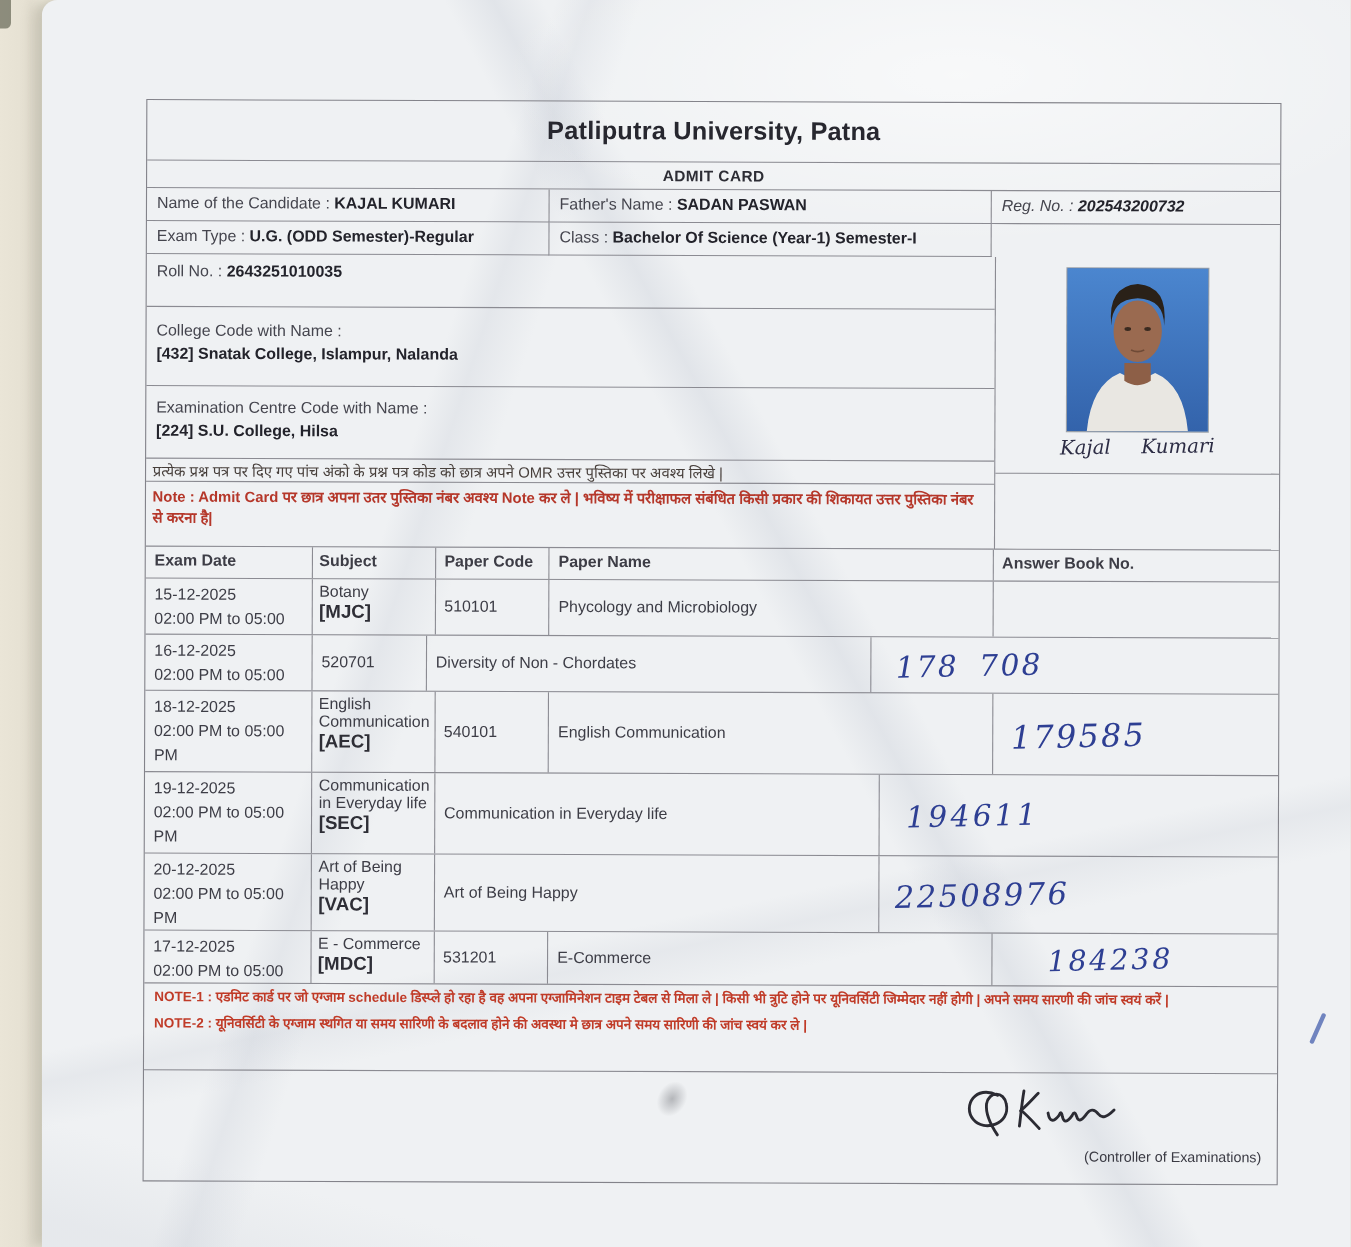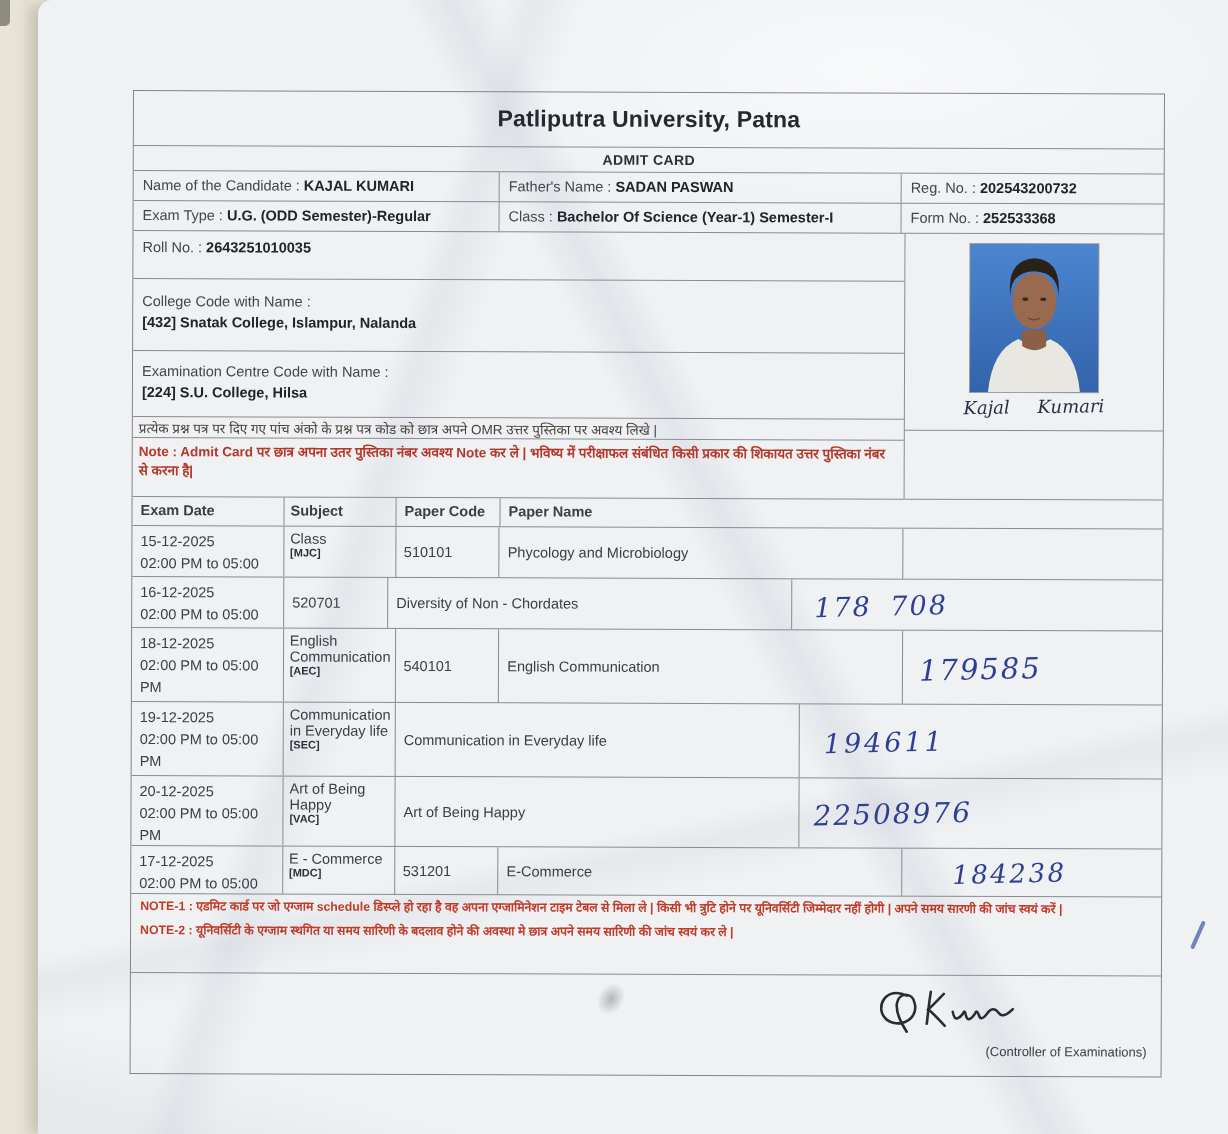--- a/index.html
+++ b/index.html
@@ -33,21 +33,21 @@
   .doc *, .doc{box-sizing:border-box;}
   
   .title-row{height:55px;border-bottom:1px solid #8b8b92;text-align:center;}
   .title-row h1{margin:0;padding-top:13px;font-size:23px;letter-spacing:.2px;color:#27272f;}
   .admit-row{height:25px;line-height:24px;border-bottom:1px solid #8b8b92;
     text-align:center;font-weight:700;font-size:14px;color:#2d2d35;letter-spacing:.4px;}
   
   .info-grid{display:grid;grid-template-columns:366px 402px 262px;grid-auto-rows:30px;}
   .info-grid .cell{border-bottom:1px solid #8b8b92;border-right:1px solid #8b8b92;
     padding:6px 8px 0 9px;font-size:14.5px;white-space:nowrap;overflow:hidden;}
-  .info-grid .cell:nth-child(3n){border-right:none;}
+  .info-grid .cell:nth-child(3n){border-right:none;font-style:italic;}
   .lbl{color:#45454e;}
   .val{font-weight:700;color:#23232b;}
   
   .mid{display:flex;height:266px;}
   .mid-left{width:772px;border-right:1px solid #8b8b92;}
   .mid-right{flex:1;display:flex;flex-direction:column;}
   .r-roll{height:48px;border-bottom:1px solid #8b8b92;padding:8px 9px 0;font-size:14.5px;}
   .r-college{height:72px;border-bottom:1px solid #8b8b92;padding:12px 9px 0;font-size:14.5px;line-height:21px;}
   .r-centre{height:66px;border-bottom:1px solid #8b8b92;padding:10px 9px 0;font-size:14.5px;line-height:21px;}
   .r-bnote{height:21px;border-bottom:1px solid #8b8b92;padding:2px 6px 0;
@@ -68,21 +68,21 @@
   .tc:last-child{border-right:none;}
   .c-date{width:152px;}
   .c-sub{width:112px;padding-left:6px;padding-right:4px;}
   .c-code{width:104px;}
   .c-name{width:404px;}
   .c-ans{width:260px;}
   .thead{height:29px;font-weight:700;color:#33333c;}
   .thead .tc{padding-top:5px;font-size:14.5px;}
   .h51{height:51px;} .h74{height:74px;} .h70{height:70px;} .h48{height:48px;}
   .dl{line-height:22px;}
-  .tag{font-weight:700;font-size:11px;color:#2e2e36;}
+  .tag{font-weight:700;font-size:17px;color:#2e2e36;}
   .midv{display:flex;align-items:center;height:100%;}
   .hand{font-family:"DejaVu Serif",serif;font-style:italic;
     color:#2e3f93;font-size:27px;letter-spacing:2px;
     display:flex;align-items:center;height:100%;transform:rotate(-1.5deg);}
   .a1{padding-left:14px;word-spacing:8px;}
   .a2{padding-left:8px;font-size:29px;}
   .a3{padding-left:16px;letter-spacing:3px;}
   .a4{padding-left:6px;font-size:28px;}
   .a5{padding-left:42px;font-size:26px;letter-spacing:2.5px;}
   
@@ -128,24 +128,20 @@
           <span class="lbl">Reg. No. :</span>
           <span class="val">202543200732</span>
         </div>
         <div class="cell">
           <span class="lbl">Exam Type :</span>
           <span class="val">U.G. (ODD Semester)-Regular</span>
         </div>
         <div class="cell">
           <span class="lbl">Class :</span>
           <span class="val">Bachelor Of Science (Year-1) Semester-I</span>
-        </div>
-        <div class="cell">
-          <span class="lbl">Form No. :</span>
-          <span class="val">252533368</span>
         </div>
       </div>
 
       <div class="mid">
         <div class="mid-left">
           <div class="r-roll">
             <span class="lbl">Roll No. :</span>
             <span class="val">2643251010035</span>
           </div>
           <div class="r-college">
@@ -184,29 +180,30 @@
           <div class="empty-cell"></div>
         </div>
       </div>
 
       <div>
         <div class="trow thead">
           <div class="tc c-date">Exam Date</div>
           <div class="tc c-sub">Subject</div>
           <div class="tc c-code">Paper Code</div>
           <div class="tc c-name">Paper Name</div>
+          <div class="tc c-ans">Answer Book No.</div>
         </div>
 
         <div class="trow h51">
           <div class="tc c-date">
             <div class="dl">15-12-2025</div>
             <div class="dl">02:00 PM to 05:00 PM</div>
           </div>
           <div class="tc c-sub">
-            <div>Class</div>
+            <div>Botany</div>
             <div class="tag">[MJC]</div>
           </div>
           <div class="tc c-code">
               <div class="midv">510101</div>
             </div>
           <div class="tc c-name">
               <div class="midv">Phycology and Microbiology</div>
             </div>
           <div class="tc c-ans">
               <div class="hand"></div>

